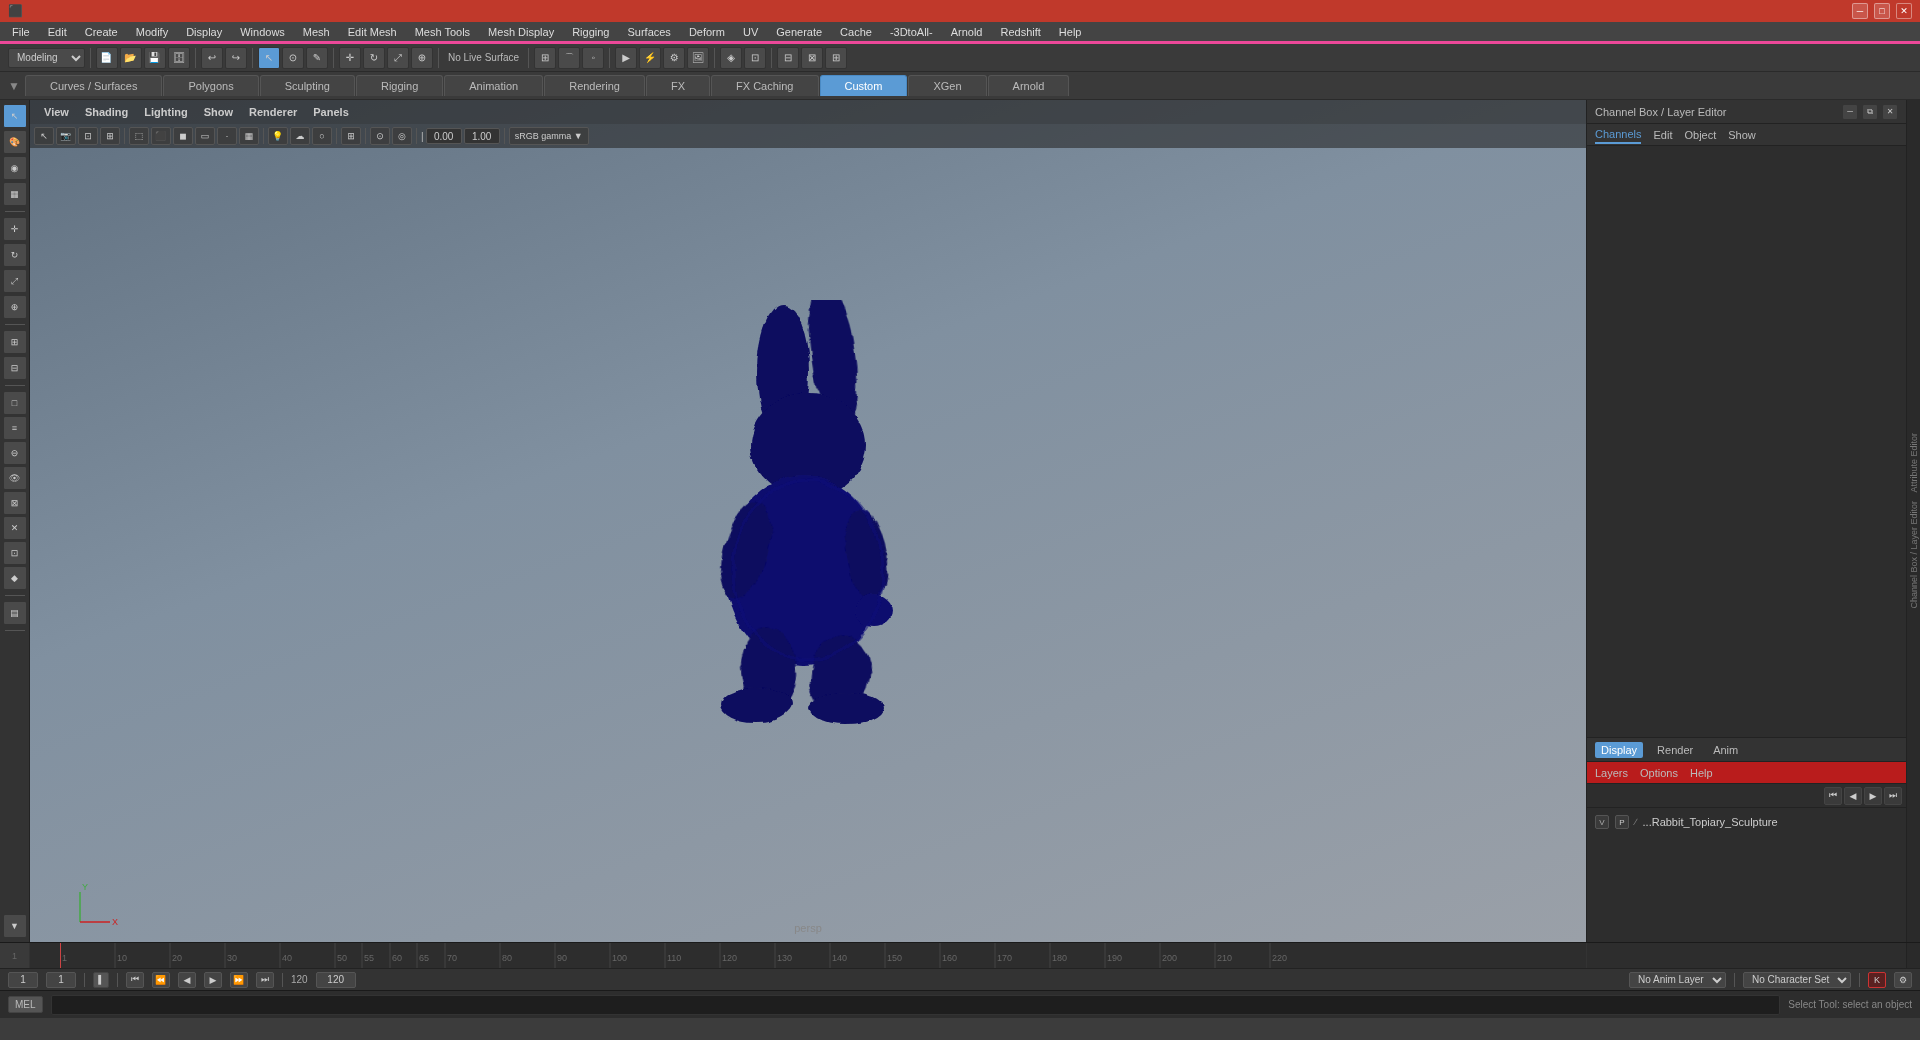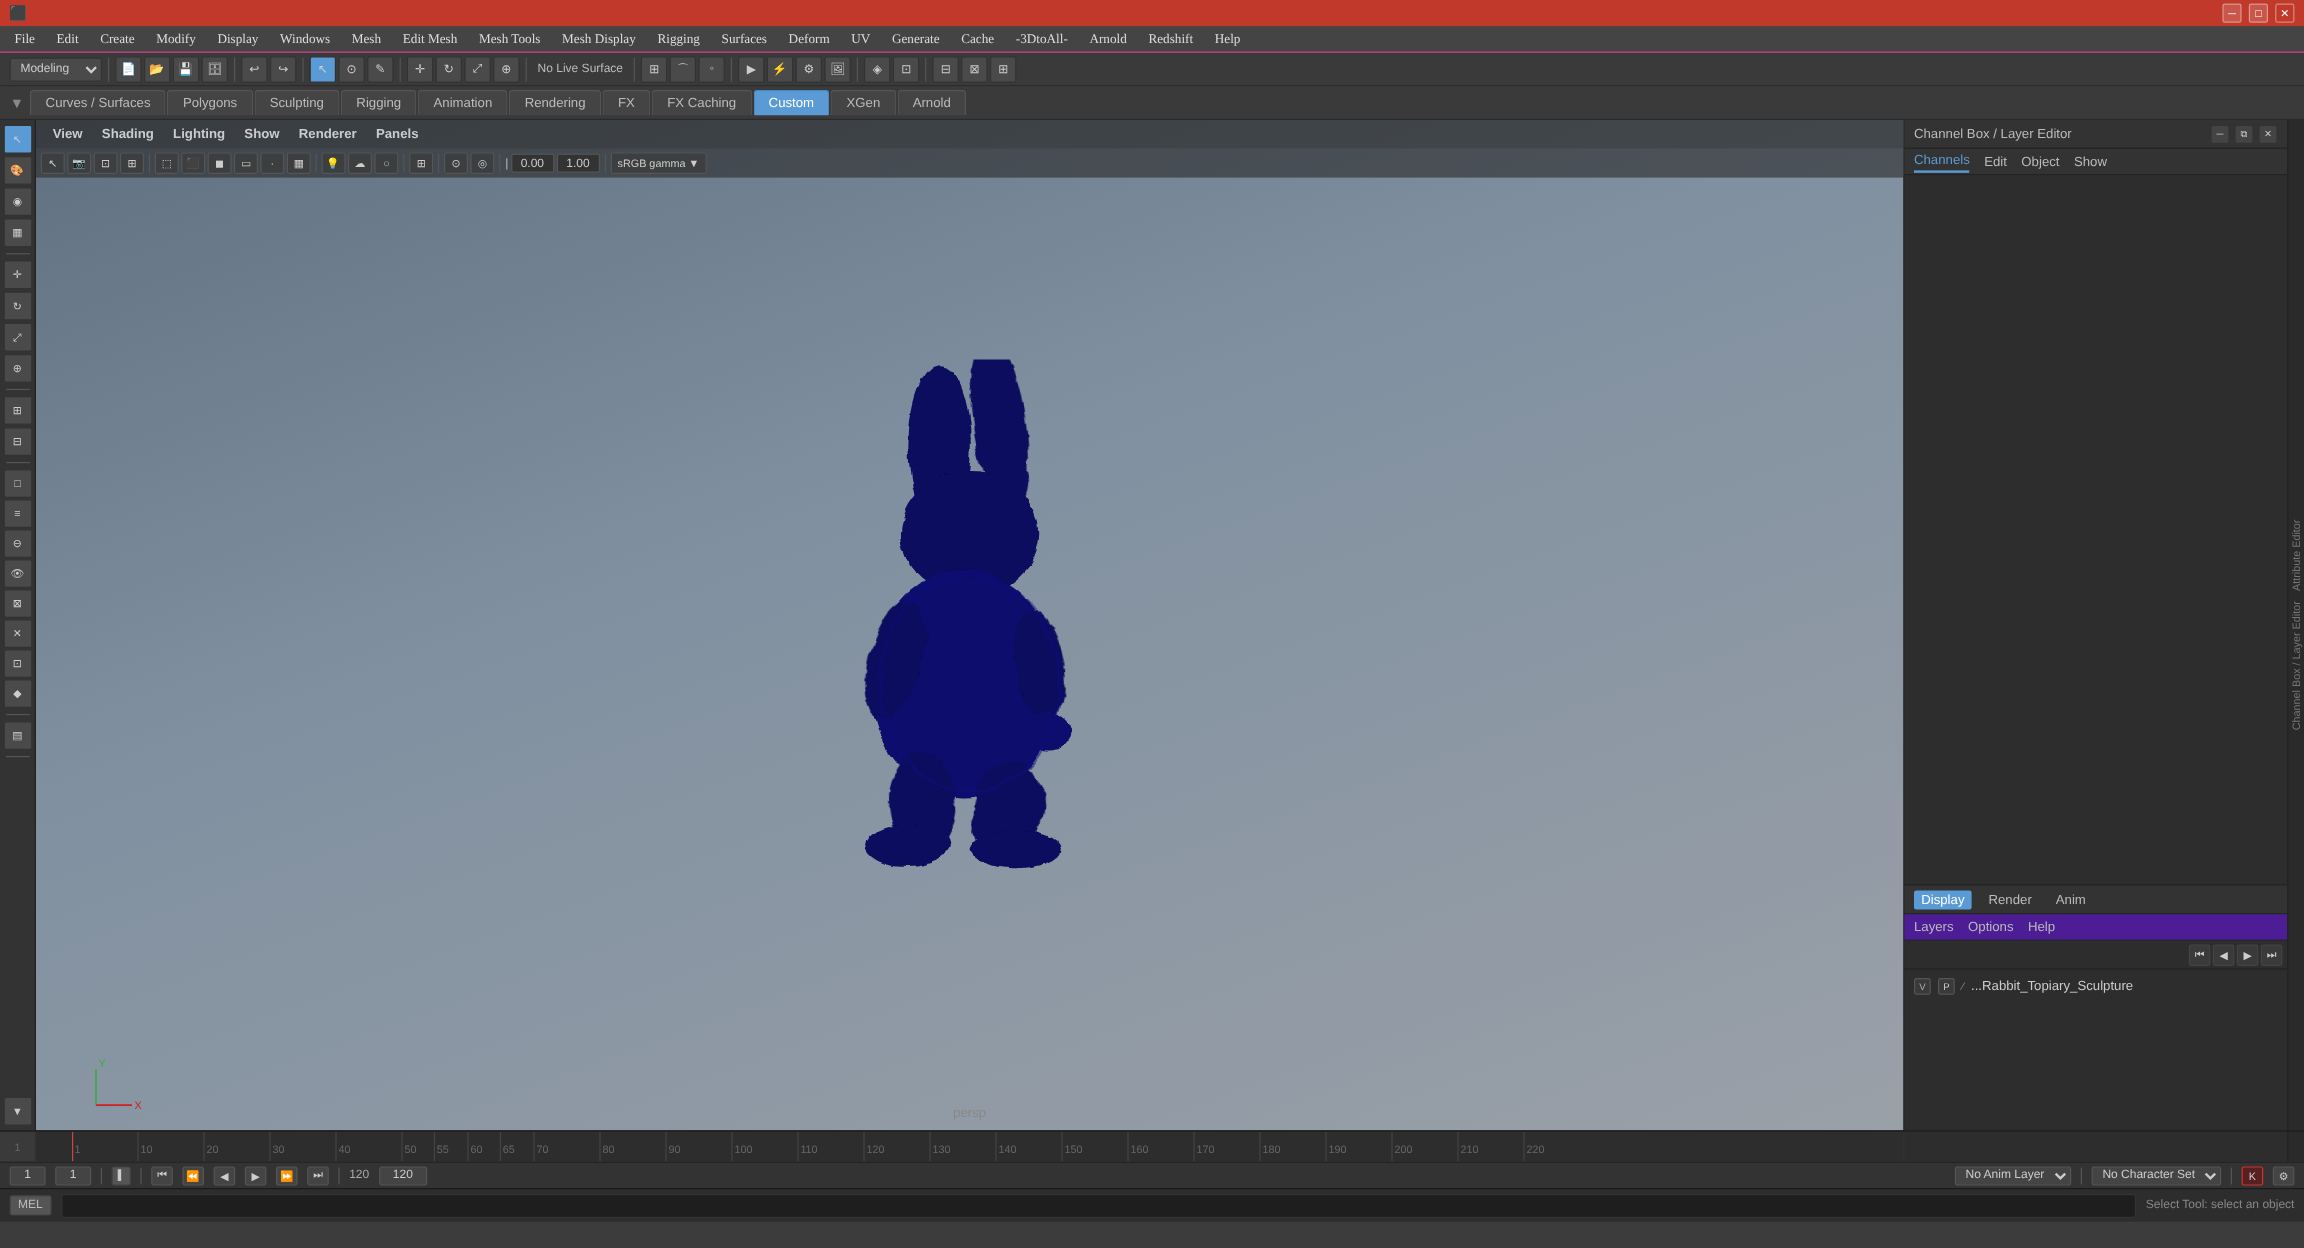--- a/index.html
+++ b/index.html
@@ -11,43 +11,42 @@
       display: flex; align-items: center; justify-content: space-between;
       padding: 0 8px; color: white; font-size: 11px;
     }
     #titlebar-controls { display: flex; gap: 6px; }
     .win-btn { width: 16px; height: 16px; border: 1px solid rgba(255,255,255,0.4); background: rgba(255,255,255,0.15); border-radius: 2px; cursor: pointer; display: flex; align-items: center; justify-content: center; font-size: 9px; color: white; }
 
     
     #menubar {
       width: 100%; height: 22px; background: #444;
       display: flex; align-items: center; padding: 0 4px; gap: 2px;
-      border-bottom: 1px solid #ec4899;
-      font-family: Liberation Serif, serif;
+      border-bottom: 3px solid #ec4899;
     }
     .menu-item { padding: 2px 8px; cursor: pointer; color: #ddd; font-size: 11px; border-radius: 2px; }
 
     
     #toolbar {
       width: 100%; height: 28px; background: #3a3a3a;
       display: flex; align-items: center; padding: 0 8px; gap: 2px;
       border-bottom: 1px solid #2a2a2a;
     }
     .toolbar-separator { width: 1px; height: 20px; background: #555; margin: 0 3px; }
     .tb-btn { width: 22px; height: 22px; background: #4a4a4a; border: 1px solid #333; border-radius: 2px; cursor: pointer; display: flex; align-items: center; justify-content: center; font-size: 10px; color: #ccc; }
     .tb-dropdown { height: 20px; background: #4a4a4a; border: 1px solid #333; color: #ccc; font-size: 10px; padding: 0 4px; border-radius: 2px; cursor: pointer; }
     .tb-label { color: #bbb; font-size: 10px; padding: 0 4px; }
 
     
     #shelfbar {
       width: 100%; height: 28px; background: #3a3a3a;
       display: flex; align-items: center; padding: 0 4px;
       border-bottom: 1px solid #2a2a2a; gap: 1px;
     }
-    .shelf-tab { padding: 4px 12px; font-size: 11px; cursor: pointer; color: #bbb; border-radius: 3px 3px 0 0; background: #444; border: 1px solid #555; border-bottom: none; }
+    .shelf-tab { padding: 4px 24px; font-size: 11px; cursor: pointer; color: #bbb; border-radius: 3px 3px 0 0; background: #444; border: 1px solid #555; border-bottom: none; }
     .shelf-tab.active { background: #5b9bd5; color: white; border-color: #4a8ac4; }
     .shelf-pin { width: 20px; height: 20px; display: flex; align-items: center; justify-content: center; cursor: pointer; color: #888; font-size: 12px; }
 
     
     #main-layout {
       display: flex; width: 100%; height: calc(100% - 22px - 22px - 28px - 28px - 26px - 22px - 28px);
     }
 
     
     #left-toolbar {
@@ -128,21 +127,21 @@
       height: 24px; background: #333; display: flex; align-items: center; padding: 0 8px; gap: 8px;
       border-bottom: 1px solid #222;
     }
     .dp-tab { font-size: 11px; cursor: pointer; color: #bbb; padding: 2px 6px; border-radius: 2px; }
     .dp-tab.active { background: #5b9bd5; color: white; }
 
     #layers-panel {
       height: 180px; background: #2d2d2d;
     }
     #layers-header {
-      height: 22px; background: #4c1d95; display: flex; align-items: center;
+      height: 22px; background: #b91c1c; display: flex; align-items: center;
       padding: 0 8px; gap: 12px; border-bottom: 1px solid #222;
     }
     .layers-tab { font-size: 11px; cursor: pointer; color: #bbb; }
 
     #layers-controls {
       height: 24px; background: #2d2d2d; display: flex; align-items: center;
       justify-content: flex-end; padding: 0 4px; gap: 2px; border-bottom: 1px solid #222;
     }
     .layers-btn { width: 18px; height: 18px; background: #3a3a3a; border: 1px solid #444; border-radius: 2px; cursor: pointer; display: flex; align-items: center; justify-content: center; font-size: 9px; color: #ccc; }
 

